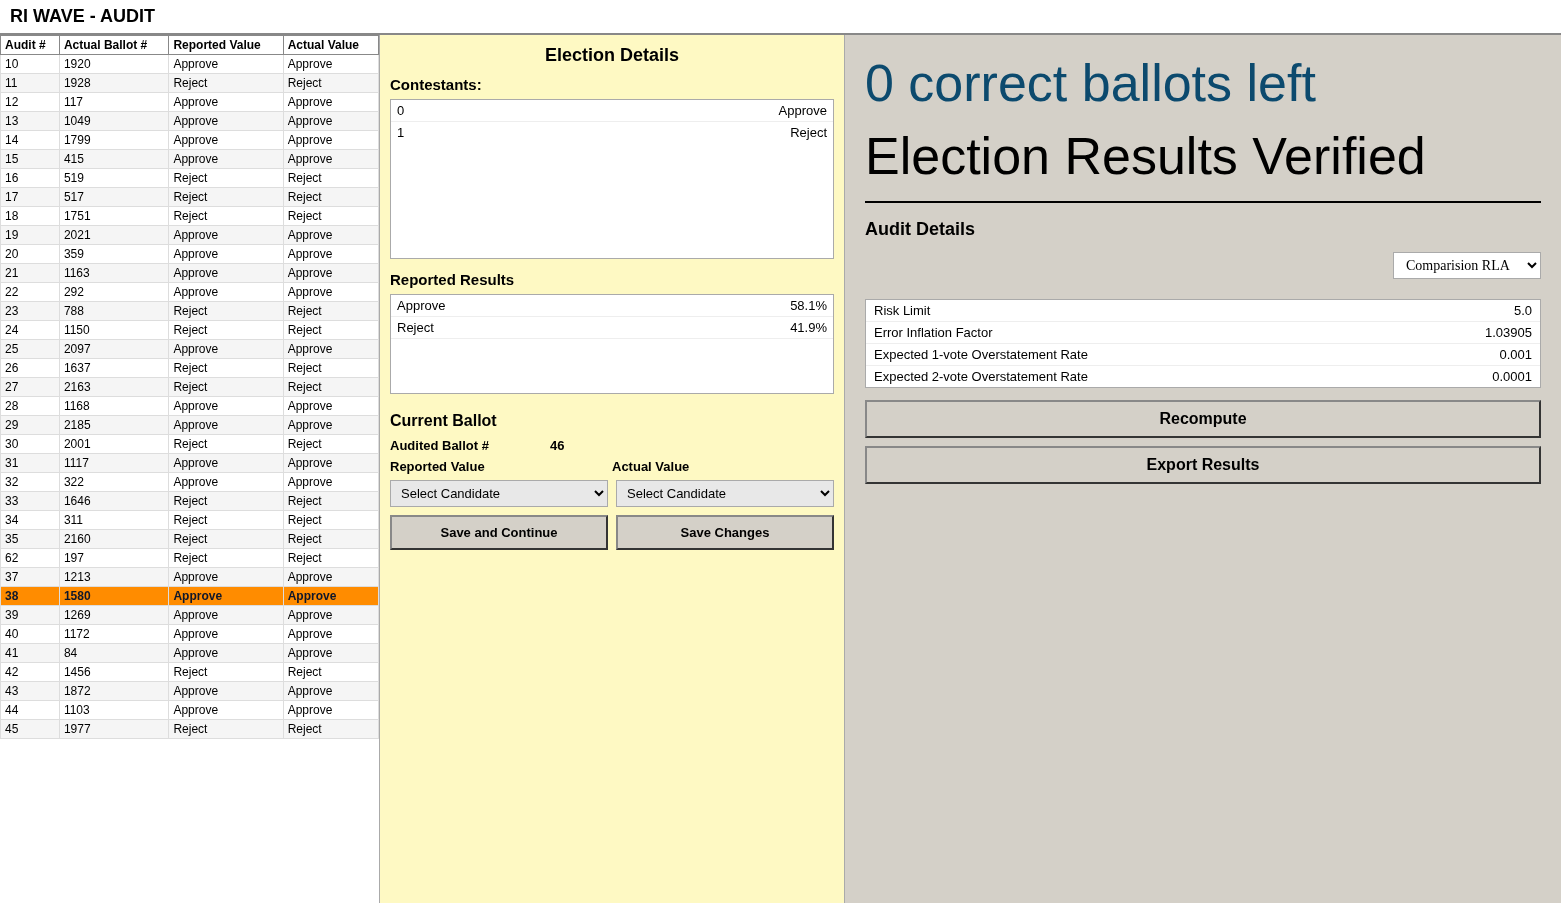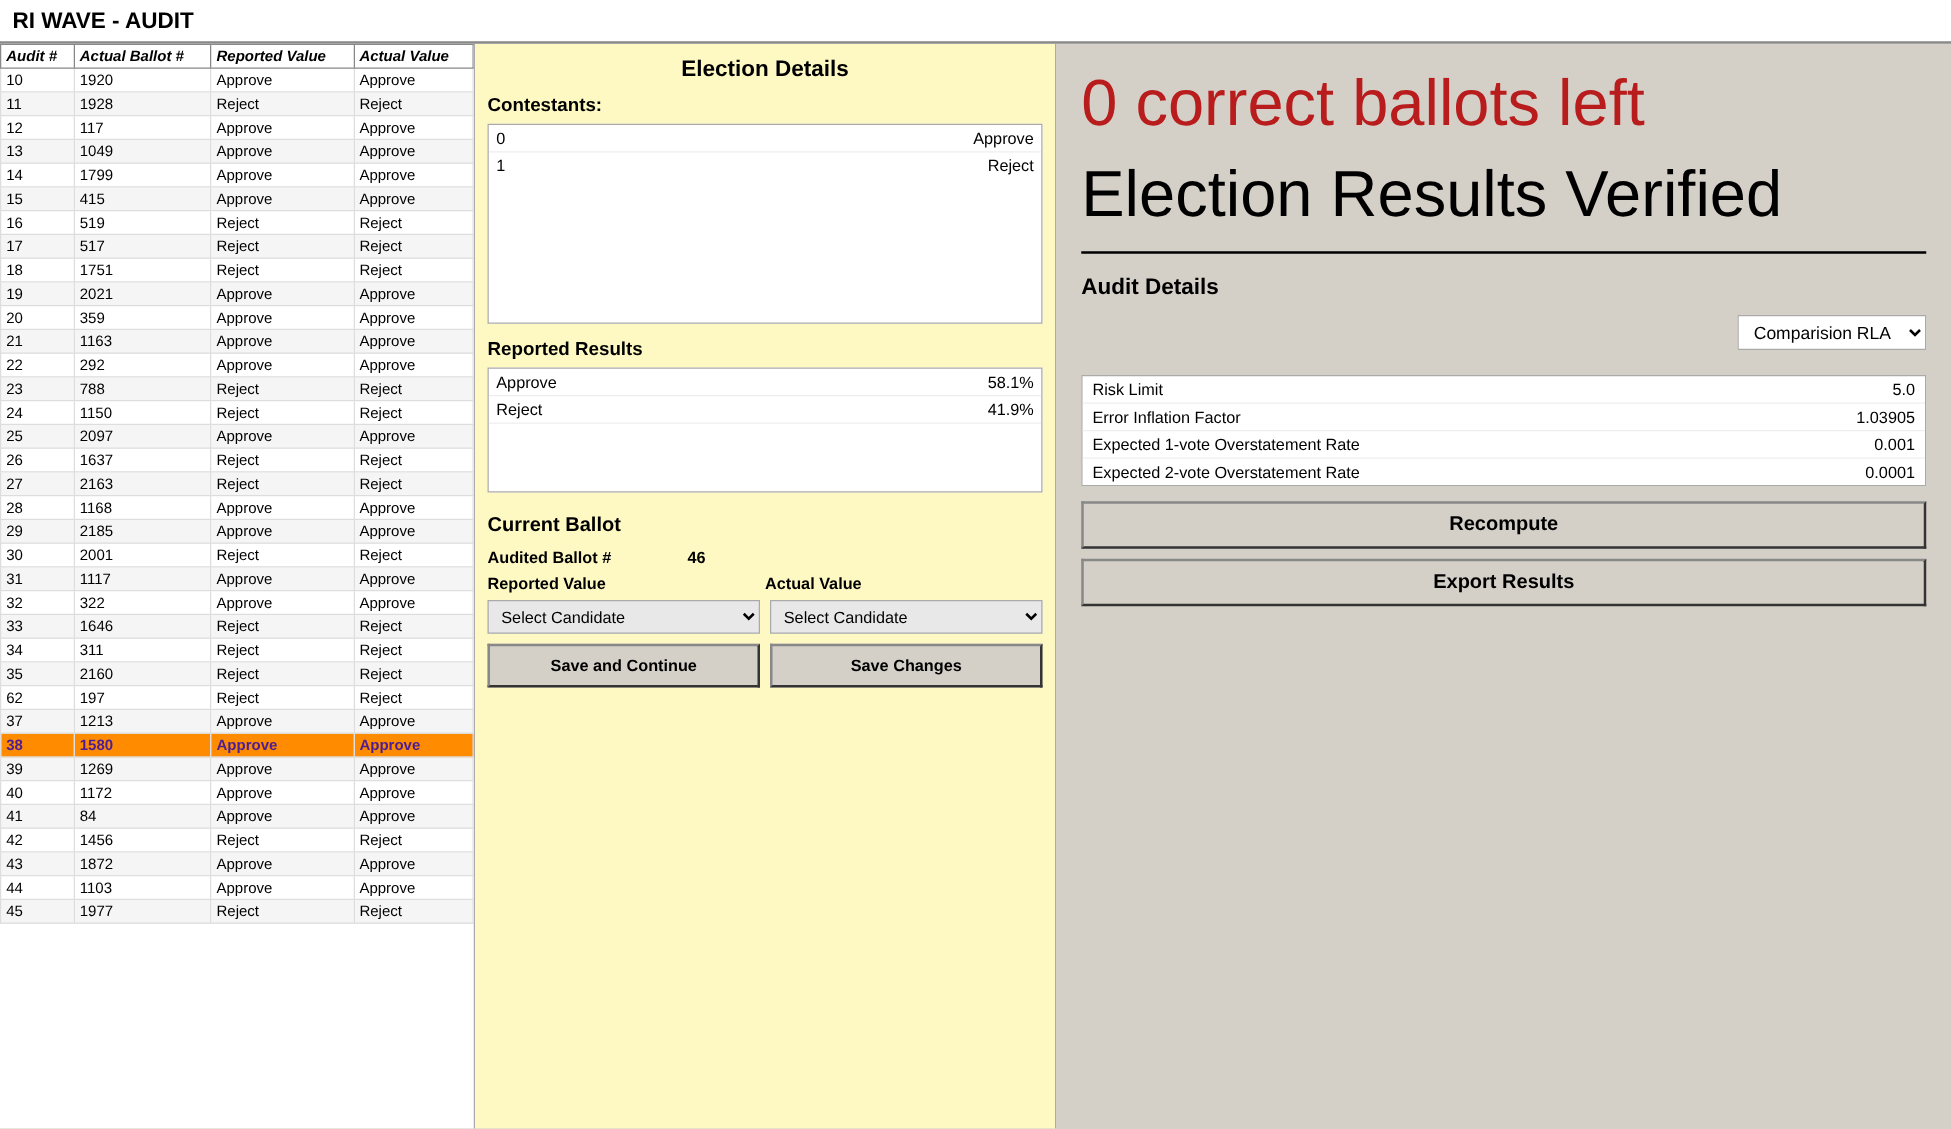--- a/index.html
+++ b/index.html
@@ -44,32 +44,31 @@
     .audit-table thead tr {
       background: #d4d0c8;
     }
     
     .audit-table th {
       border: 1px solid #888;
       padding: 2px 4px;
       font-weight: bold;
       text-align: left;
       white-space: nowrap;
-      font-style: italic;
     }
     
     .audit-table td {
       border: 1px solid #ddd;
       padding: 2px 4px;
       white-space: nowrap;
     }
     
     .audit-table tr.highlighted {
       background: #ff8c00;
-      color: #4c1d95;
+      color: #0f172a;
       font-weight: bold;
     }
     
     .audit-table tr:not(.highlighted):nth-child(odd) {
       background: #fff;
     }
     
     .audit-table tr:not(.highlighted):nth-child(even) {
       background: #f5f5f5;
     }
@@ -220,21 +219,21 @@
       flex-direction: column;
       padding: 20px;
       overflow-y: auto;
     }
     
     .correct-ballots-text {
       font-size: 52px;
       font-weight: normal;
       line-height: 1.1;
       margin-bottom: 16px;
-      color: #b91c1c;
+      color: #0c4a6e;
     }
     
     .election-results-text {
       font-size: 52px;
       font-weight: normal;
       line-height: 1.1;
       margin-bottom: 16px;
       color: #000;
     }
     
@@ -250,20 +249,21 @@
     }
     
     .audit-type-select {
       float: right;
       padding: 4px 8px;
       font-size: 14px;
       border: 1px solid #aaa;
       background: #fff;
       cursor: pointer;
       margin-bottom: 12px;
+      font-family: Liberation Serif, serif;
     }
     
     .audit-details-header-row {
       display: flex;
       justify-content: flex-end;
       margin-bottom: 8px;
     }
     
     .audit-details-table {
       width: 100%;

